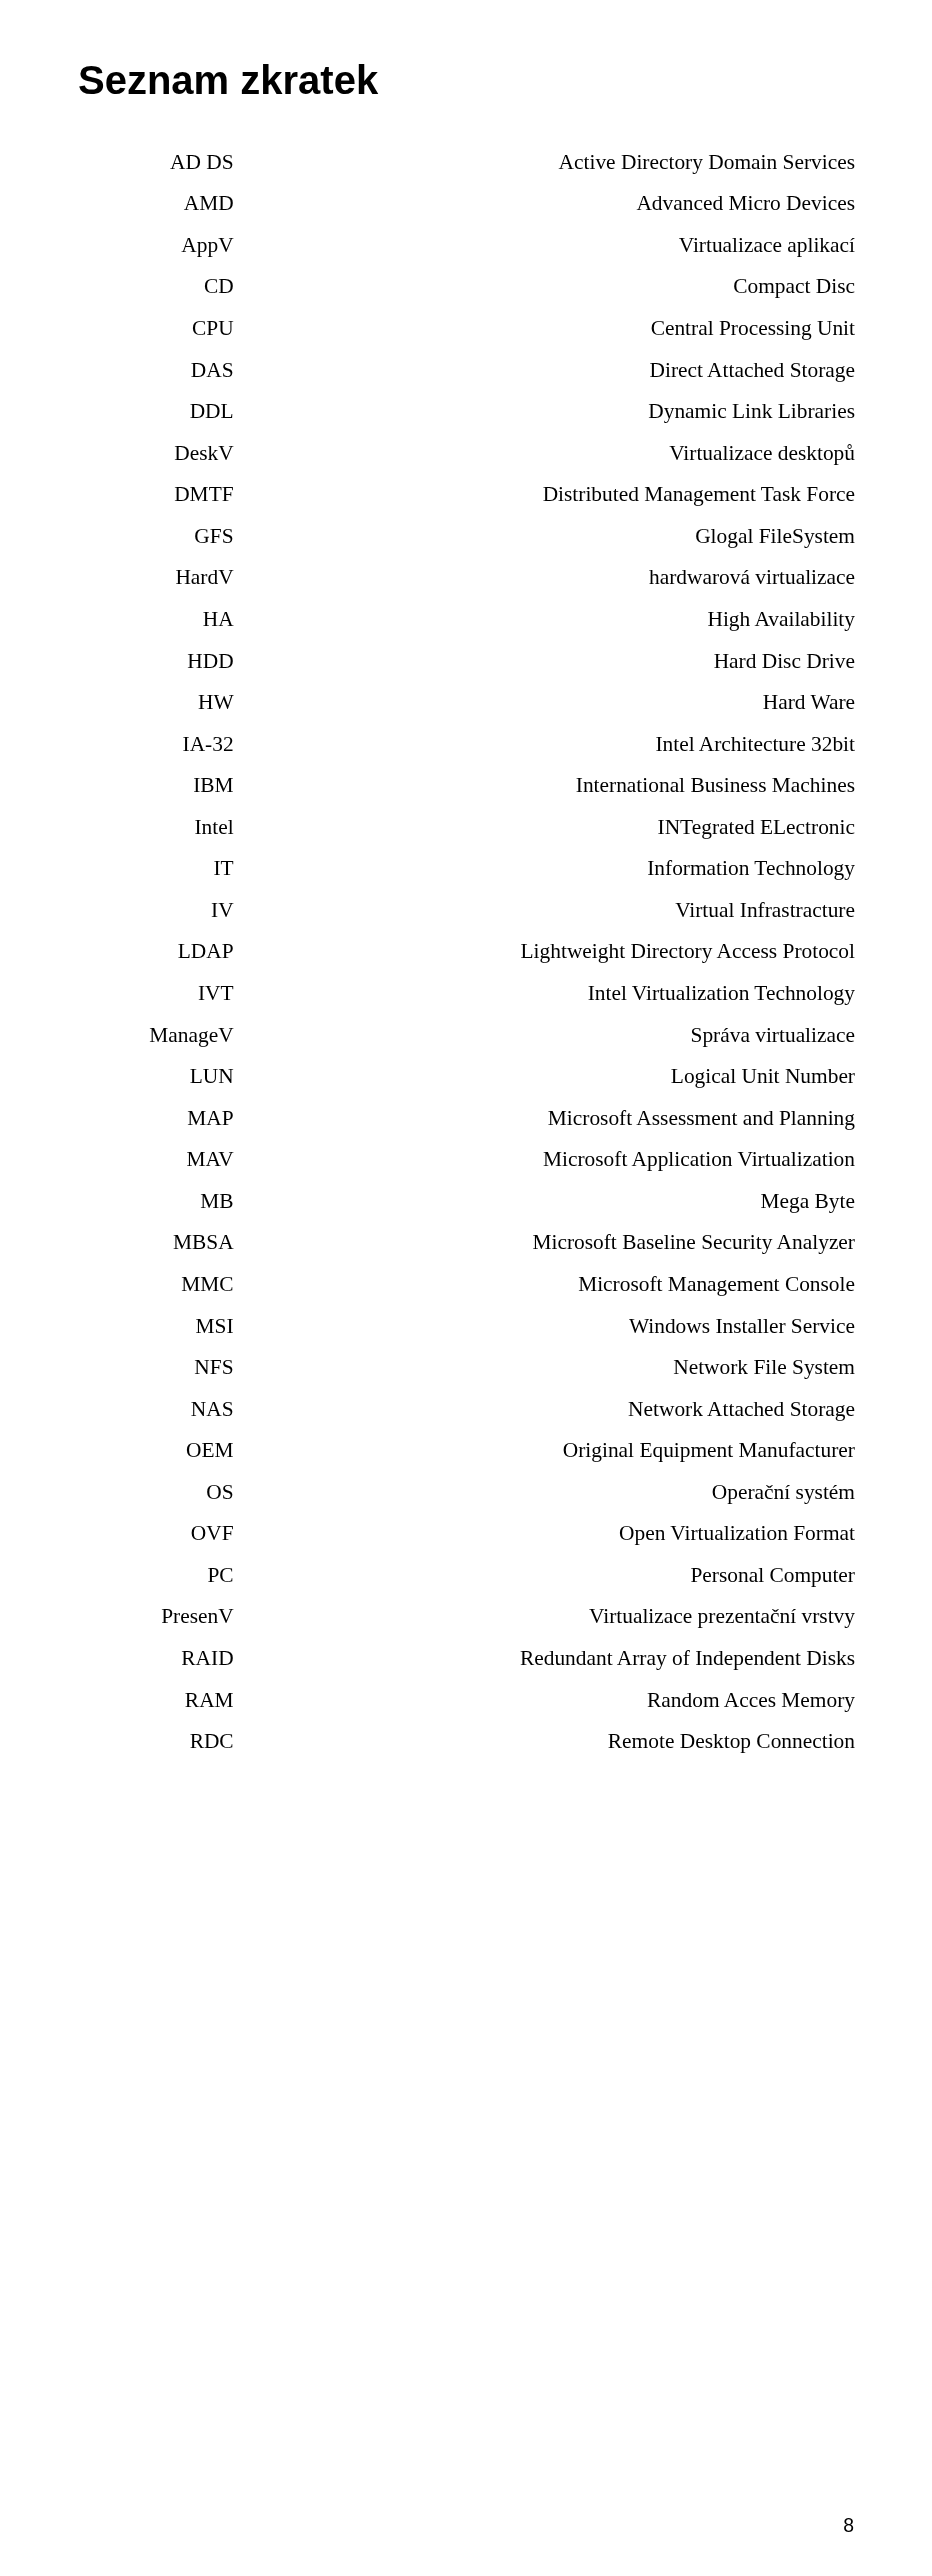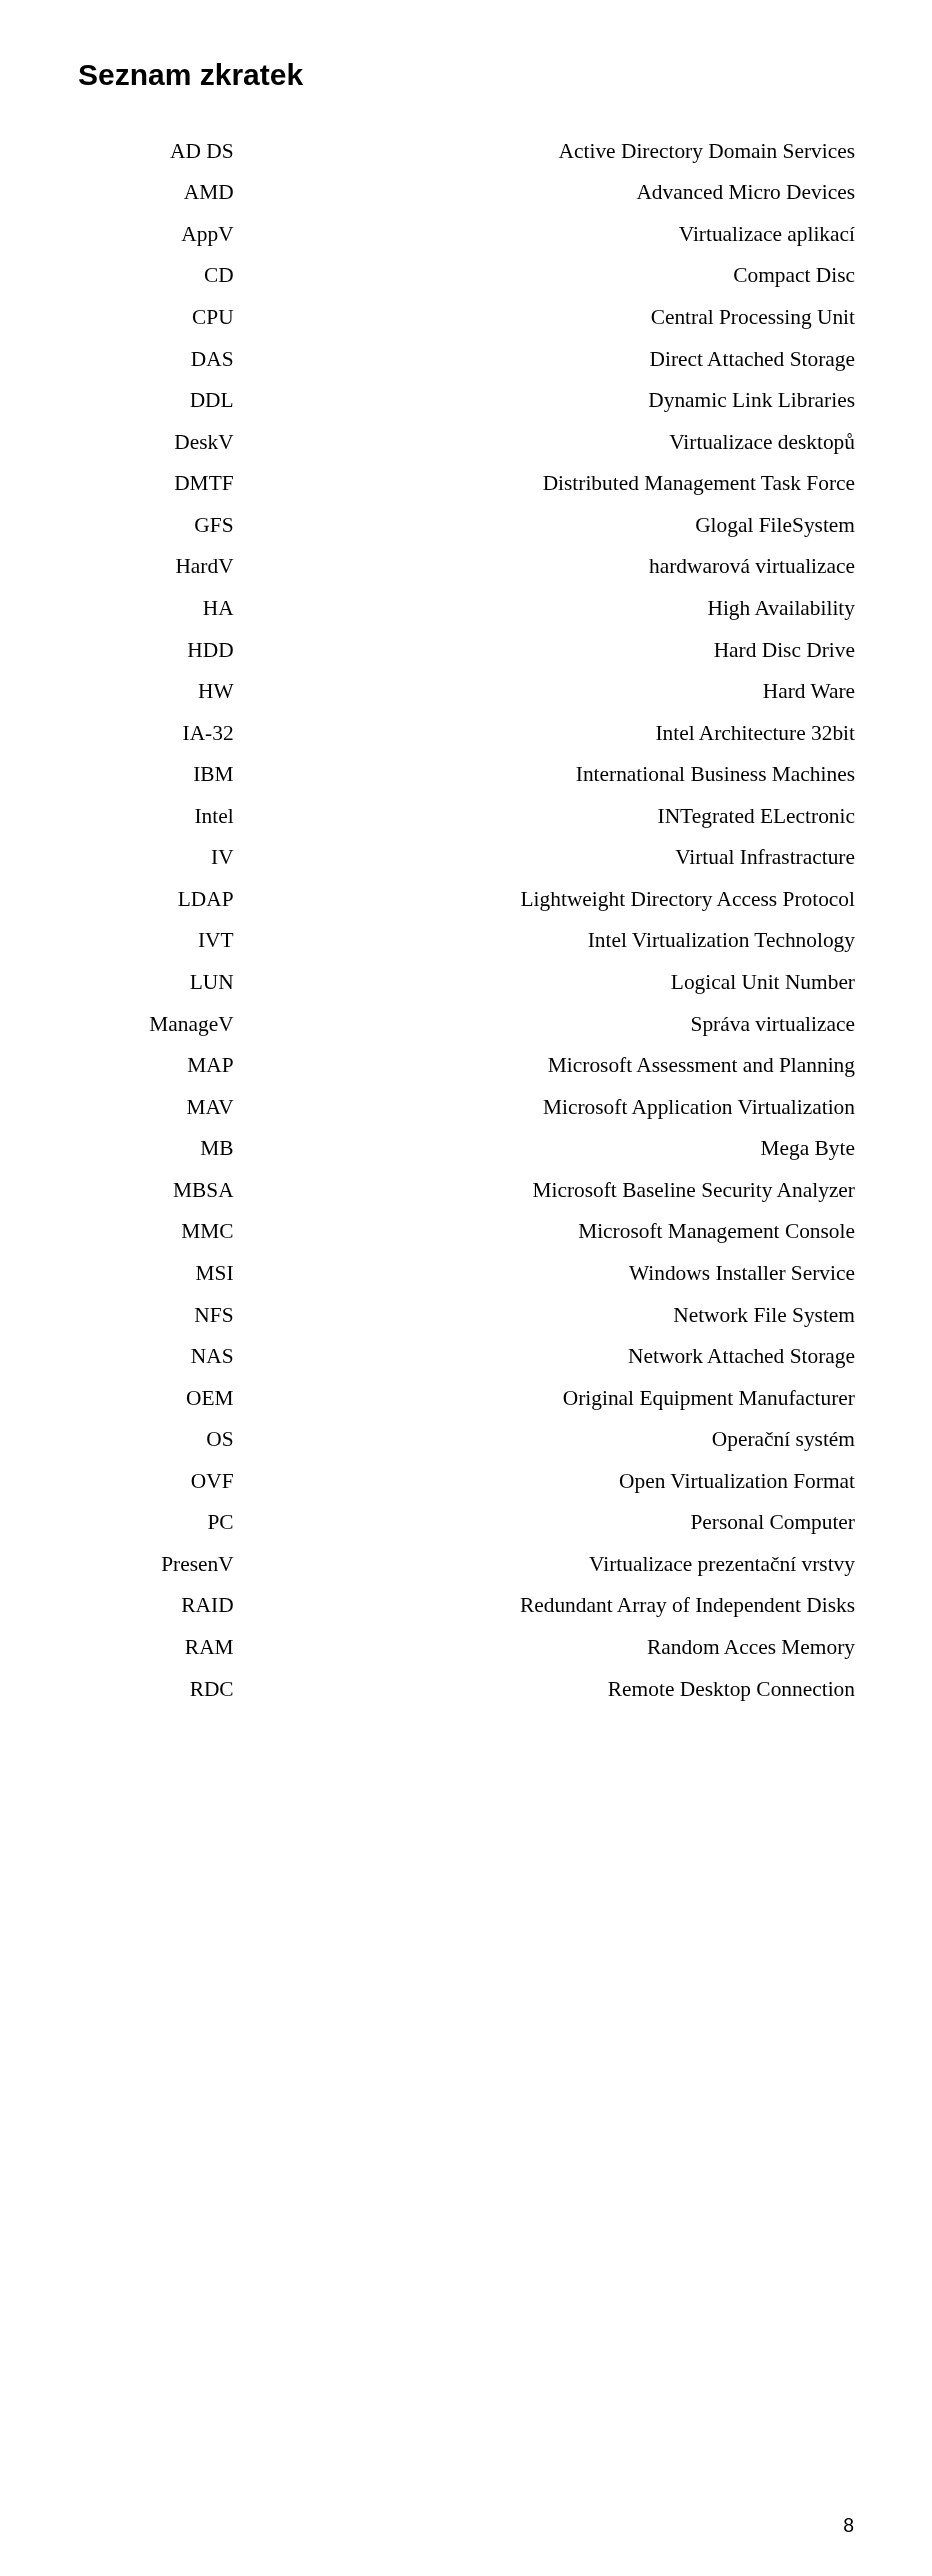--- a/index.html
+++ b/index.html
@@ -9,21 +9,21 @@
     }
     body {
       background: #fff;
       font-family: "Times New Roman", Times, serif;
       color: #000;
       width: 933px;
       min-height: 2576px;
       padding: 58px 78px 78px 78px;
     }
     h1 {
-      font-size: 30px;
+      font-size: 40px;
       font-weight: bold;
       margin-bottom: 39px;
       font-family: Arial, sans-serif;
     }
     .acronym-table {
       width: 100%;
       border-collapse: collapse;
       text-align: right;
     }
     .acronym-table tr td {
@@ -118,40 +118,44 @@
       </tr>
       <tr>
         <td class="abbr">IBM</td>
         <td class="definition">International Business Machines</td>
       </tr>
       <tr>
         <td class="abbr">Intel</td>
         <td class="definition">INTegrated ELectronic</td>
       </tr>
       <tr>
+        <td class="abbr">IT</td>
+        <td class="definition">Information Technology</td>
+      </tr>
+      <tr>
         <td class="abbr">IV</td>
         <td class="definition">Virtual Infrastracture</td>
       </tr>
       <tr>
         <td class="abbr">LDAP</td>
         <td class="definition">Lightweight Directory Access Protocol</td>
       </tr>
       <tr>
         <td class="abbr">IVT</td>
         <td class="definition">Intel Virtualization Technology</td>
       </tr>
       <tr>
+        <td class="abbr">ManageV</td>
+        <td class="definition">Správa virtualizace</td>
+      </tr>
+      <tr>
         <td class="abbr">LUN</td>
         <td class="definition">Logical Unit Number</td>
       </tr>
       <tr>
-        <td class="abbr">ManageV</td>
-        <td class="definition">Správa virtualizace</td>
-      </tr>
-      <tr>
         <td class="abbr">MAP</td>
         <td class="definition">Microsoft Assessment and Planning</td>
       </tr>
       <tr>
         <td class="abbr">MAV</td>
         <td class="definition">Microsoft Application Virtualization</td>
       </tr>
       <tr>
         <td class="abbr">MB</td>
         <td class="definition">Mega Byte</td>

